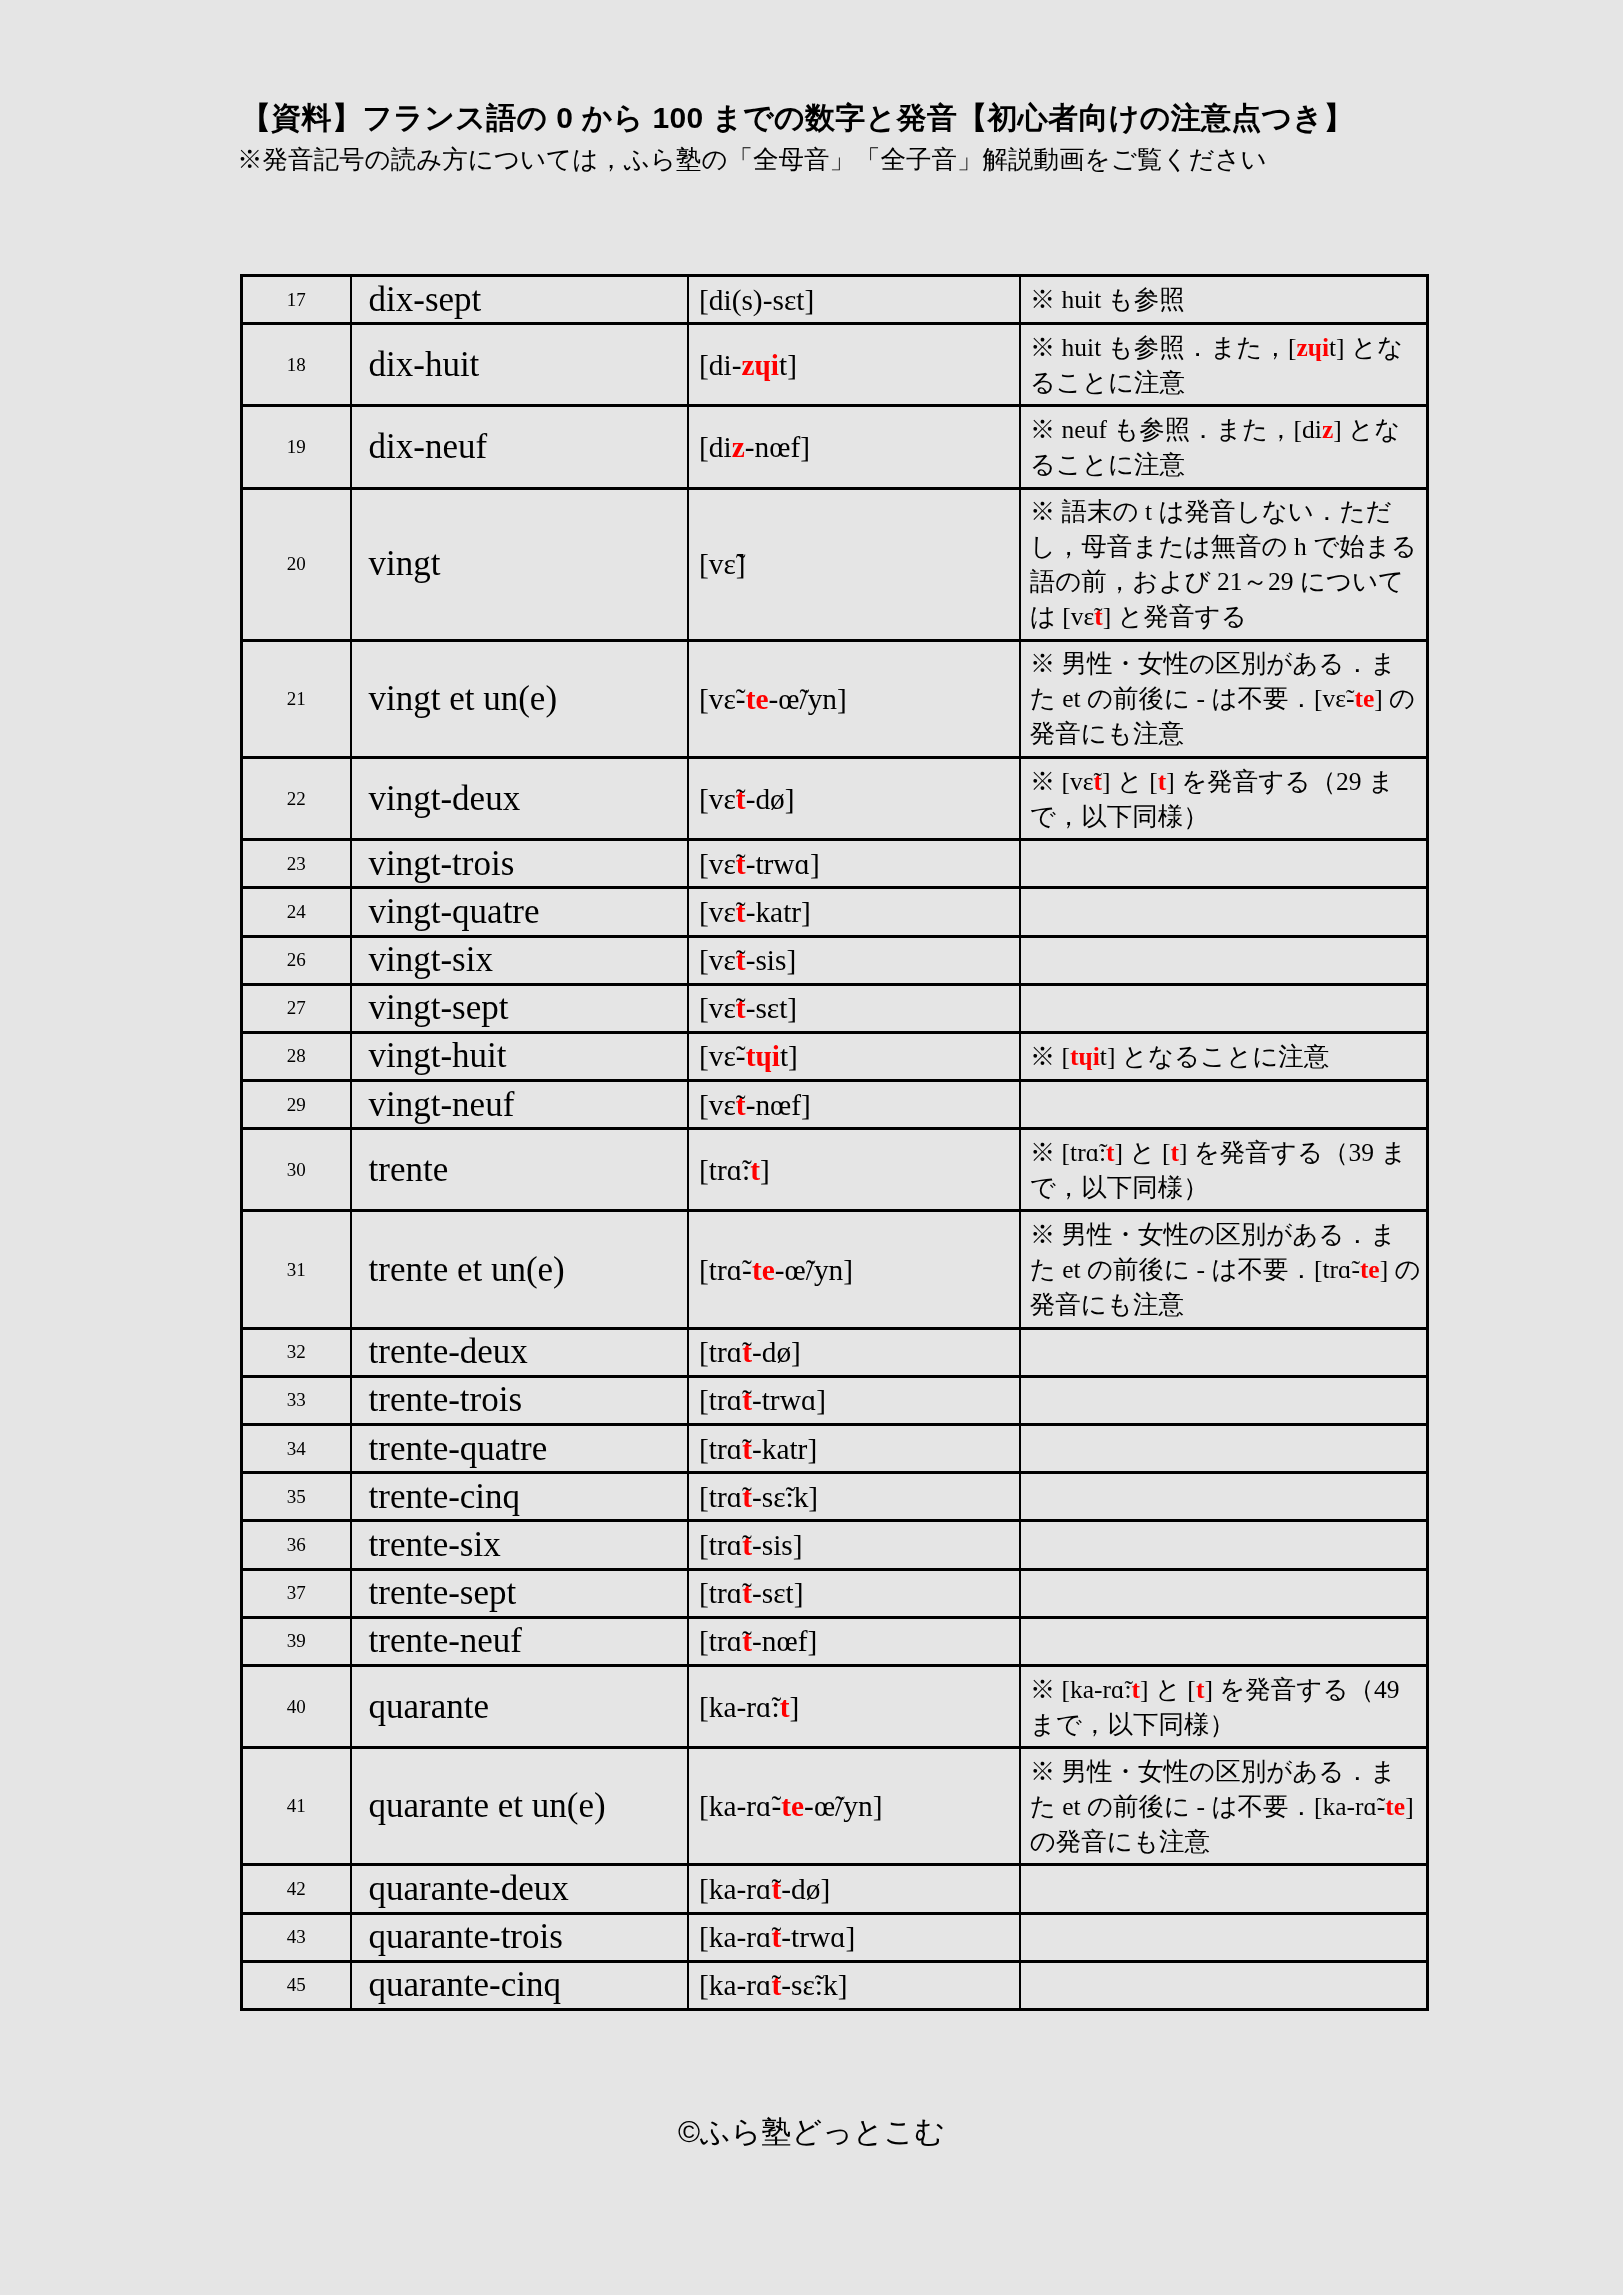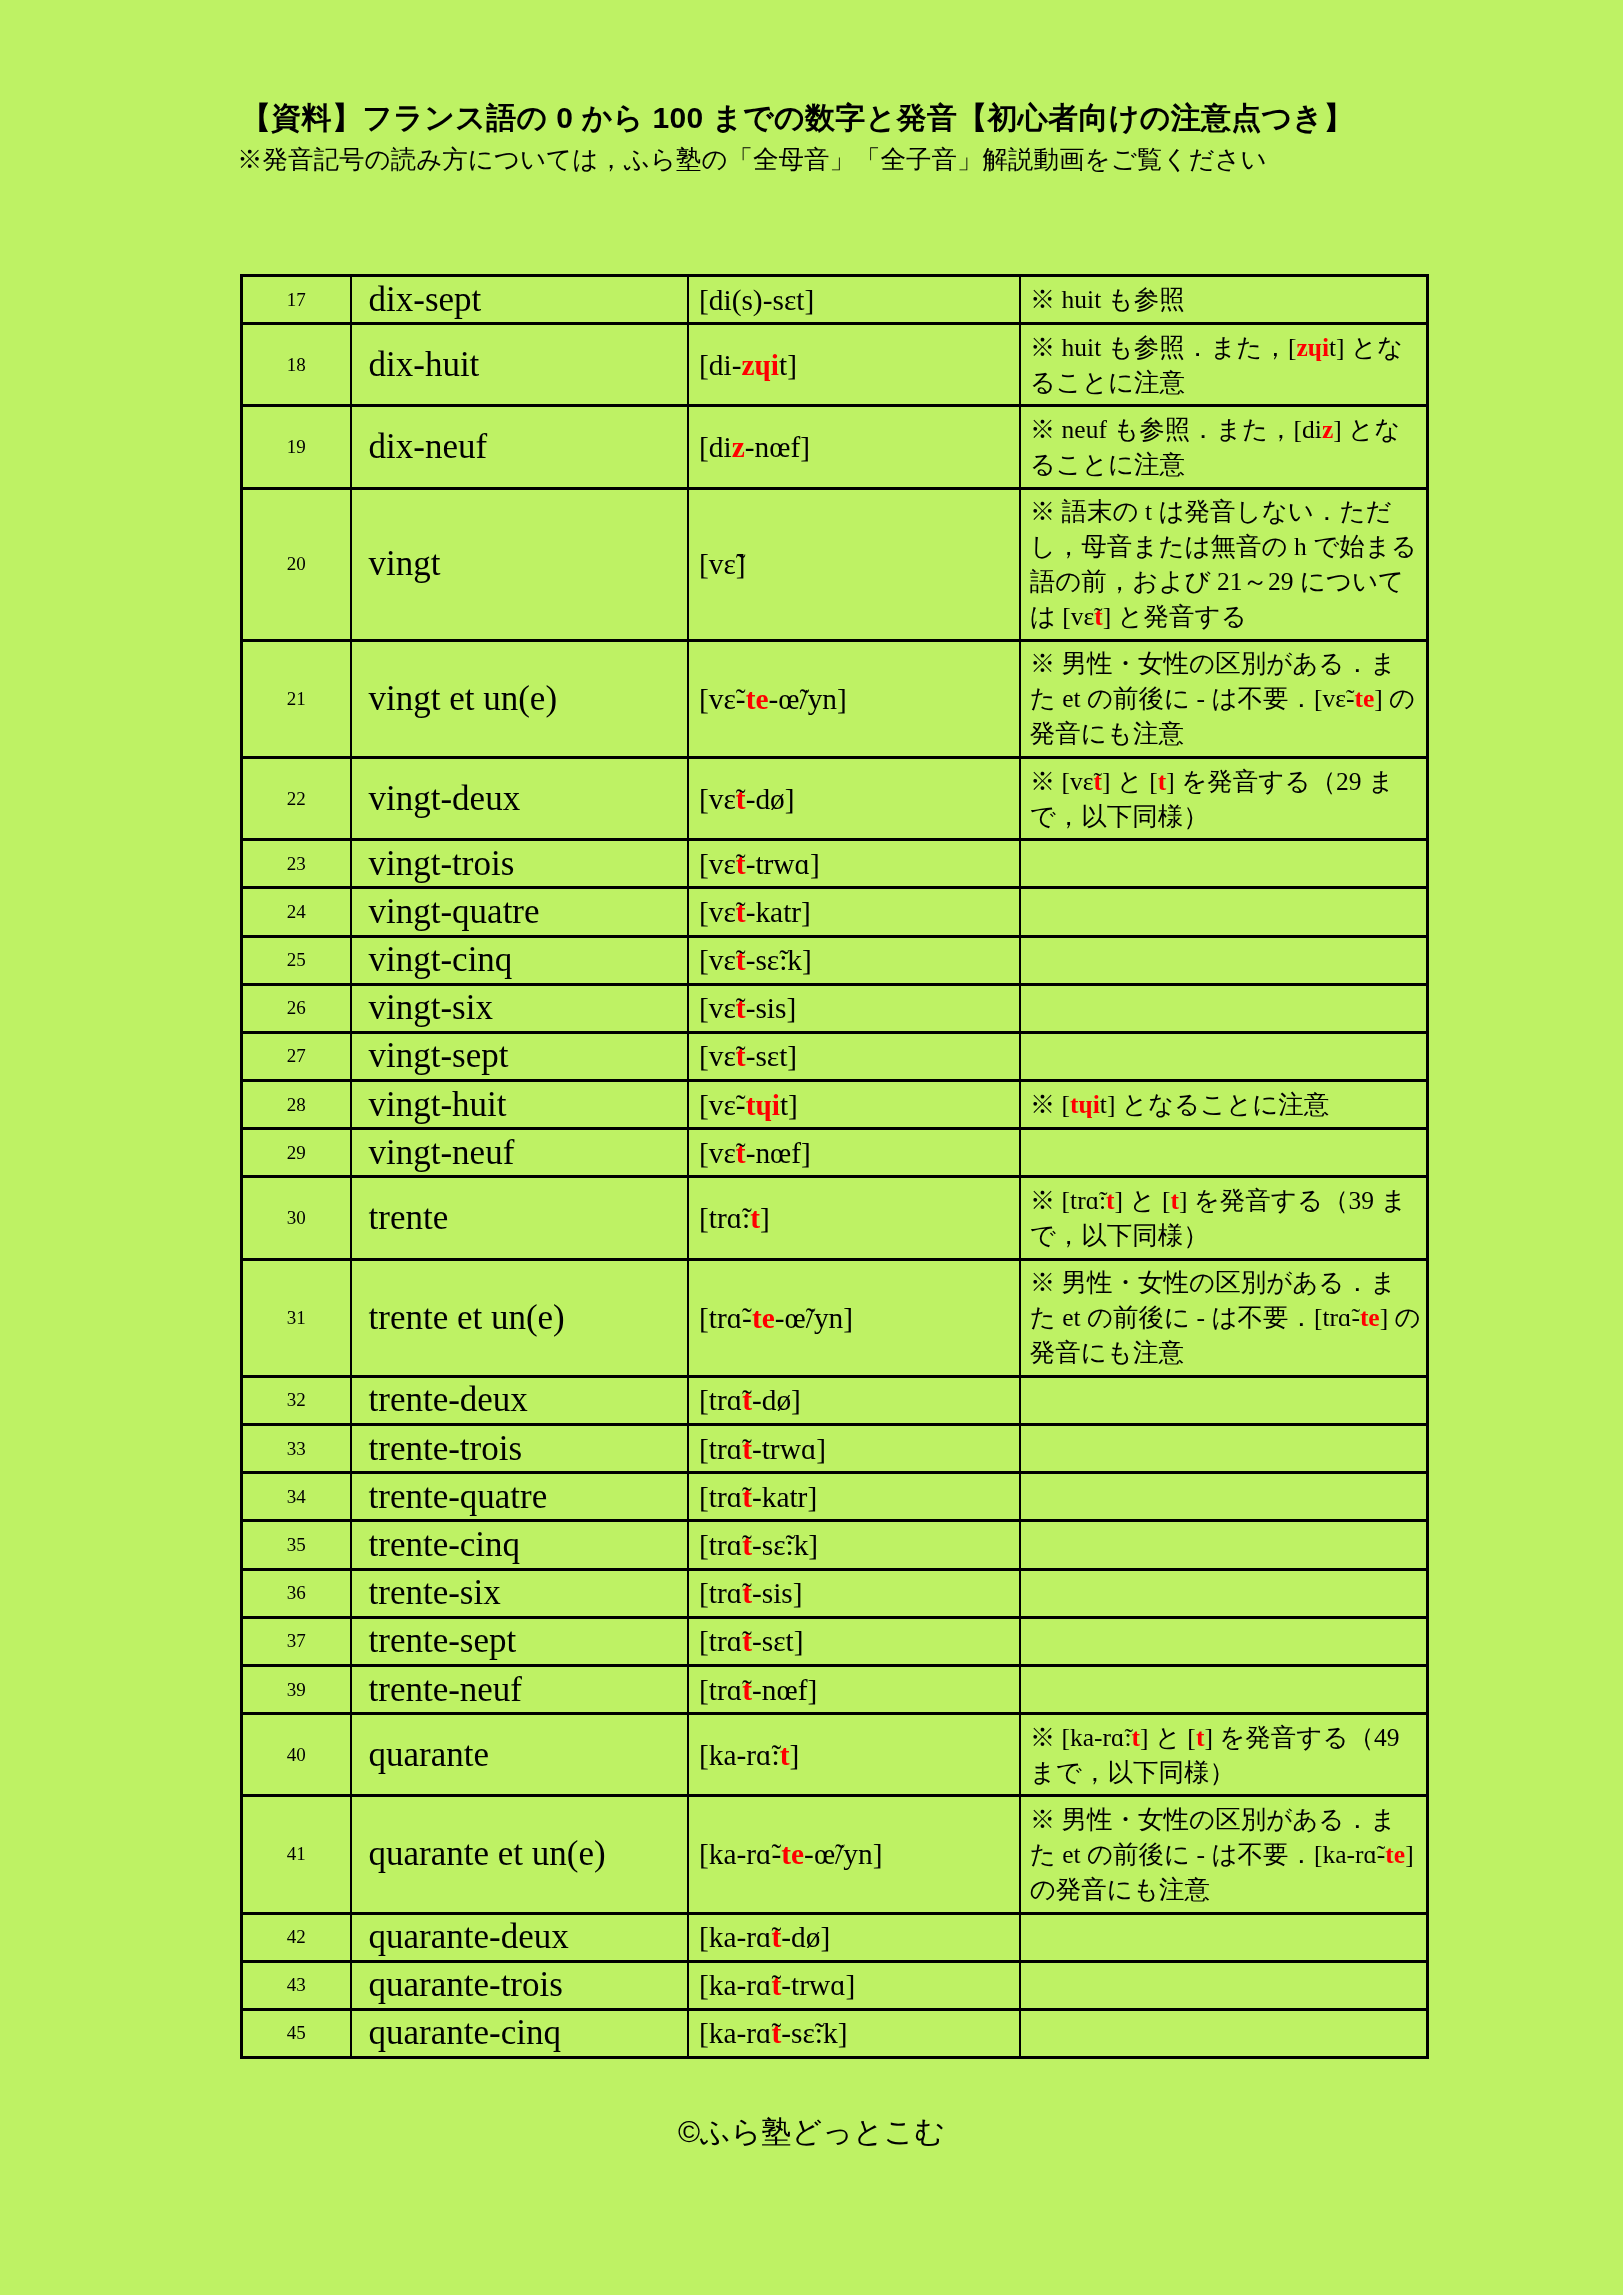--- a/index.html
+++ b/index.html
@@ -1,20 +1,20 @@
 <!DOCTYPE html>
 <html lang="ja" style="--accent-red: #FF0000;font-size:10.5px"><head>
 <meta charset="utf-8">
 <style>
   html, body { margin: 0; padding: 0; background: #ffffff; }
   .page {
     position: relative;
     width: 1623px;
     height: 2295px;
-    background: #bef264;
+    background: #e5e5e5;
     color: #000000;
     font-family: "Liberation Serif", serif;
     overflow: hidden;
   }
   
   .header {
     position: absolute;
     left: 241px;
     top: 99px;
     width: 1152px;
@@ -167,26 +167,20 @@
     <td class="c-note"><span></span></td>
   </tr>
 
   <tr>
     <td class="c-num"><span>24</span></td>
     <td class="c-word"><span>vingt-quatre</span></td>
     <td class="c-pron"><span><span>[vɛ̃</span><span class="red">t</span><span>-katr]</span></span></td>
     <td class="c-note"><span></span></td>
   </tr>
 
-  <tr>
-    <td class="c-num"><span>25</span></td>
-    <td class="c-word"><span>vingt-cinq</span></td>
-    <td class="c-pron"><span><span>[vɛ̃</span><span class="red">t</span><span>-sɛ̃:k]</span></span></td>
-    <td class="c-note"><span></span></td>
-  </tr>
 
   <tr>
     <td class="c-num"><span>26</span></td>
     <td class="c-word"><span>vingt-six</span></td>
     <td class="c-pron"><span><span>[vɛ̃</span><span class="red">t</span><span>-sis]</span></span></td>
     <td class="c-note"><span></span></td>
   </tr>
 
   <tr>
     <td class="c-num"><span>27</span></td>

